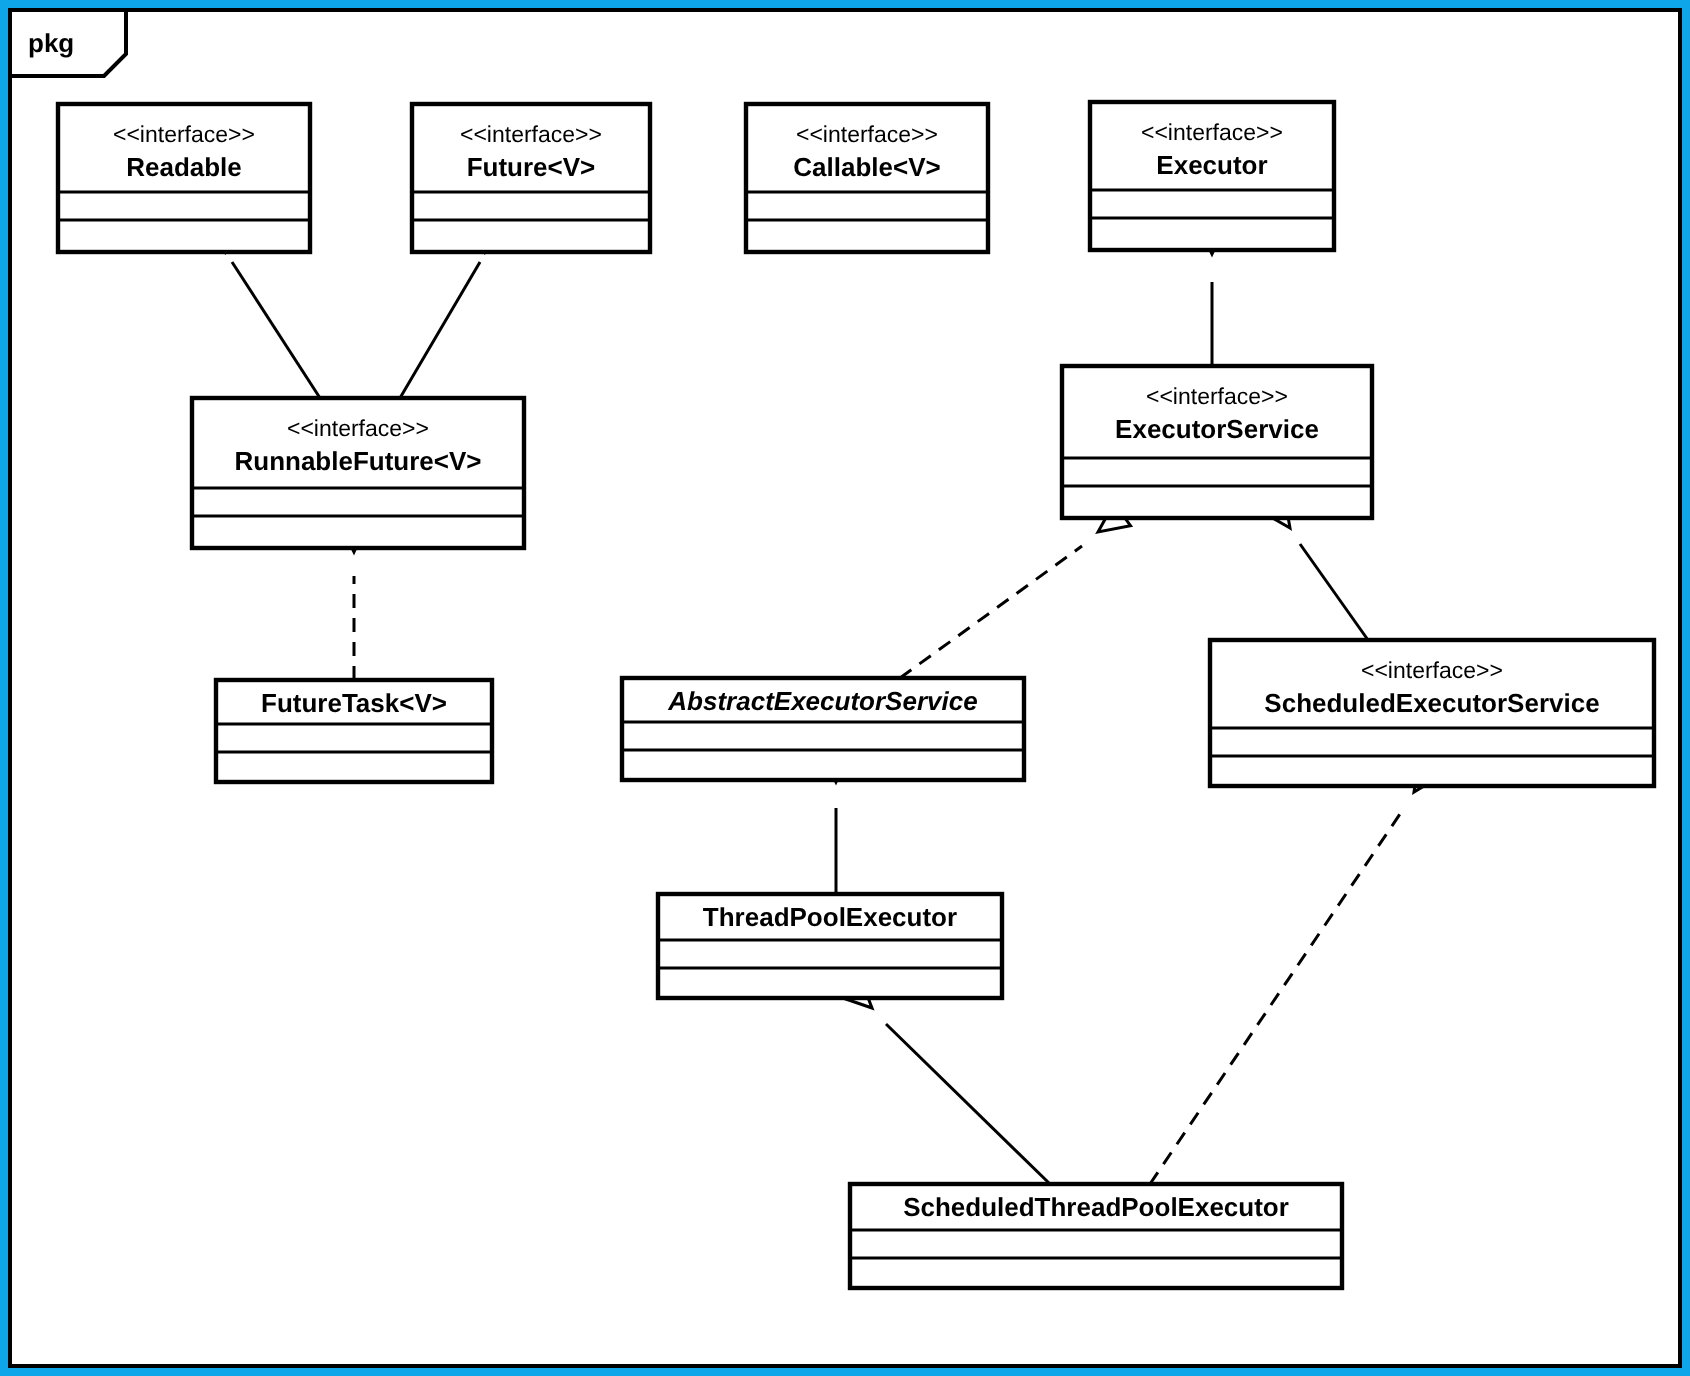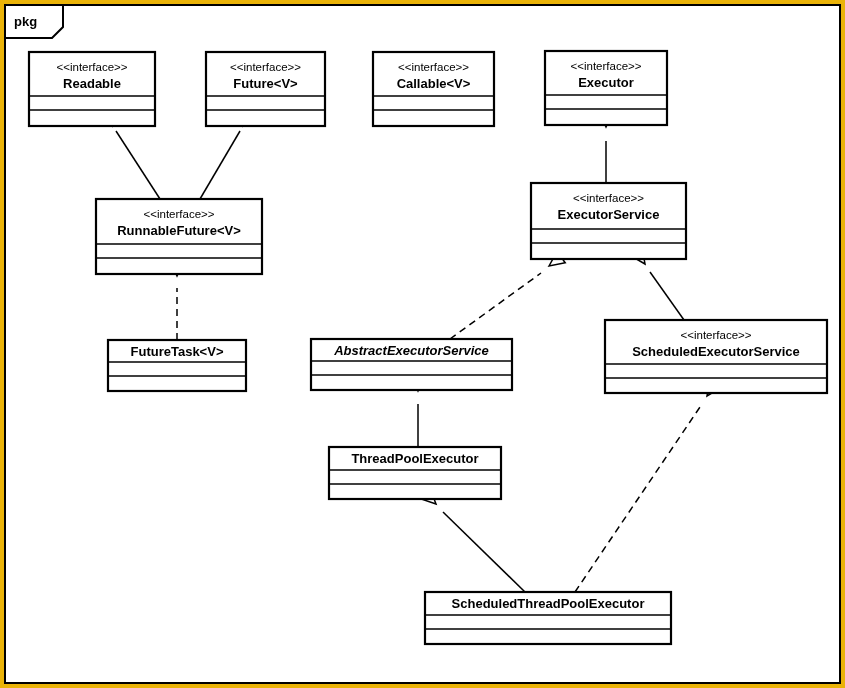--- a/index.html
+++ b/index.html
@@ -7,21 +7,21 @@
     padding: 0;
     background: #ffffff;
   }
   body {
     font-family: "Liberation Sans", sans-serif;
   }
   #diagram-root {
     position: relative;
     width: 845px;
     height: 688px;
-    background: #eab308;
+    background: #0ea5e9;
     overflow: hidden;
   }
   svg.diagram-canvas {
     position: absolute;
     left: 0;
     top: 0;
     width: 845px;
     height: 688px;
   }
   .frame-body {

